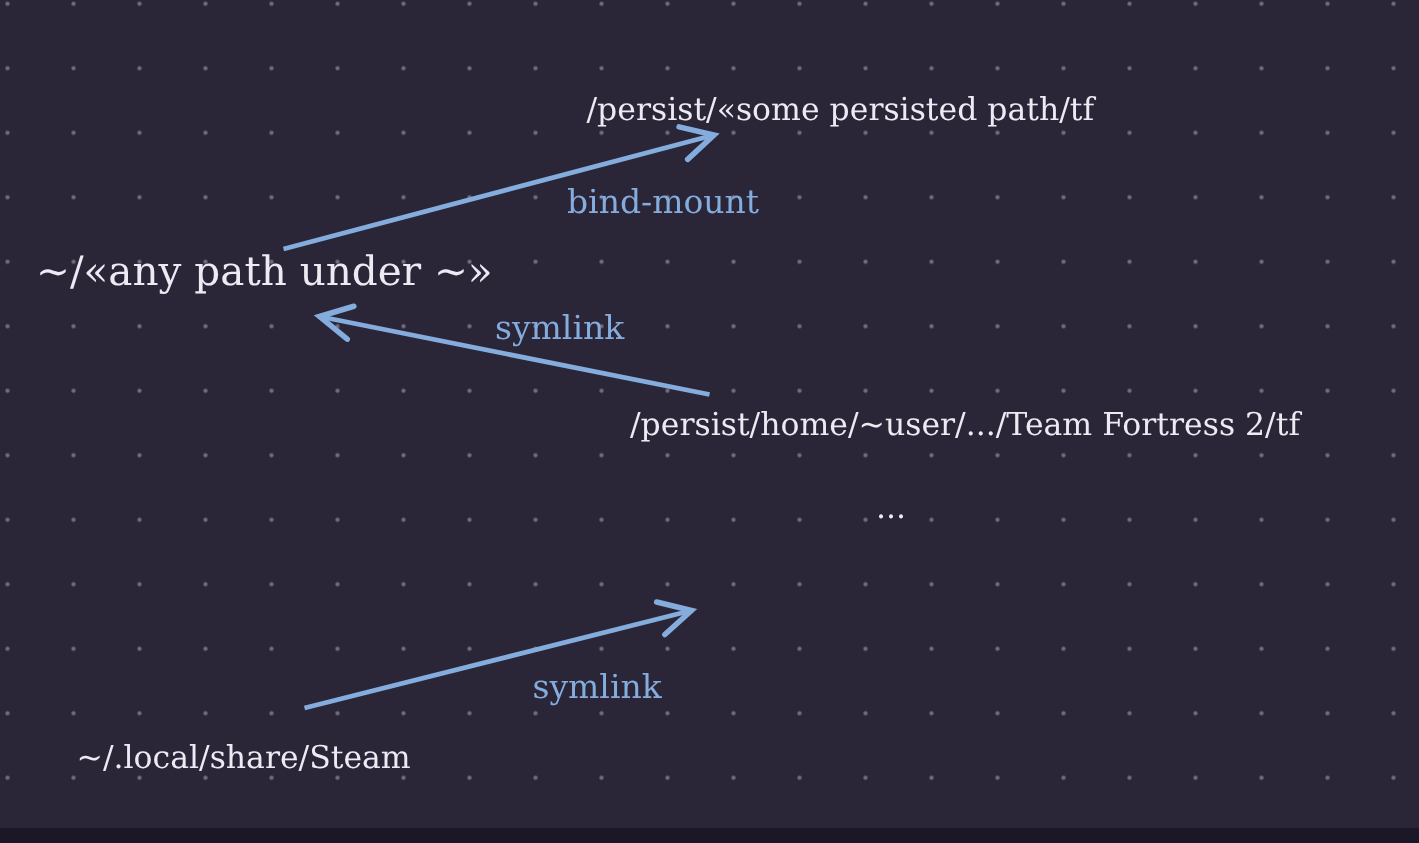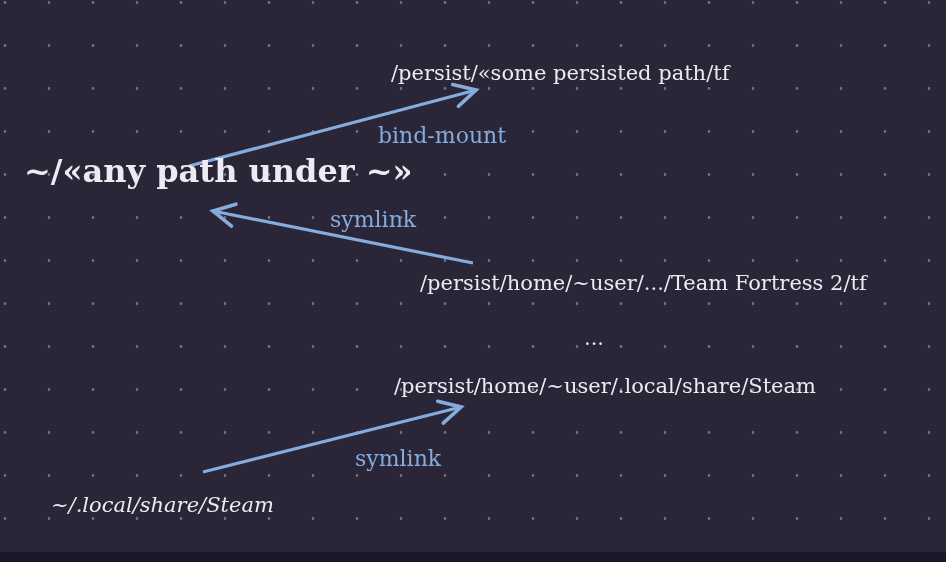--- a/index.html
+++ b/index.html
@@ -55,28 +55,27 @@
     </defs>
     <line x1="189" y1="166" x2="476" y2="90" stroke="#84acdd" stroke-width="3.2" marker-end="url(#arrowhead)"></line>
     <line x1="473" y1="263" x2="213" y2="211" stroke="#84acdd" stroke-width="3.2" marker-end="url(#arrowhead)"></line>
     <line x1="203" y1="472" x2="461" y2="407" stroke="#84acdd" stroke-width="3.2" marker-end="url(#arrowhead)"></line>
   </svg>
 
   <div class="node" style="left:391px;top:61px;">/persist/«some persisted path/tf</div>
 
   <div class="edge-label" style="left:378px;top:123px;">bind-mount</div>
 
-  <div class="node" style="left:24px;top:153px;font-size:32px;font-weight:bold;">~/«any path under ~»</div>
+  <div class="node" style="left:24px;top:166px;font-size:27px;">~/«any path under ~»</div>
 
   <div class="edge-label" style="left:330px;top:207px;">symlink</div>
 
   <div class="node" style="left:386px;top:271px;margin-left:34px;">/persist/home/~user/.../Team Fortress 2/tf</div>
 
   <div class="node" style="left:584px;top:326px;">...</div>
 
-  <div class="node" style="left:394px;top:374px;">/persist/home/~user/.local/share/Steam</div>
 
   <div class="edge-label" style="left:355px;top:446px;">symlink</div>
 
-  <div class="node" style="left:51px;top:493px;font-style:italic;">~/.local/share/Steam</div>
+  <div class="node" style="left:51px;top:493px;">~/.local/share/Steam</div>
 
   <div class="bottom-strip"></div>
 </div>
 
 </body></html>

